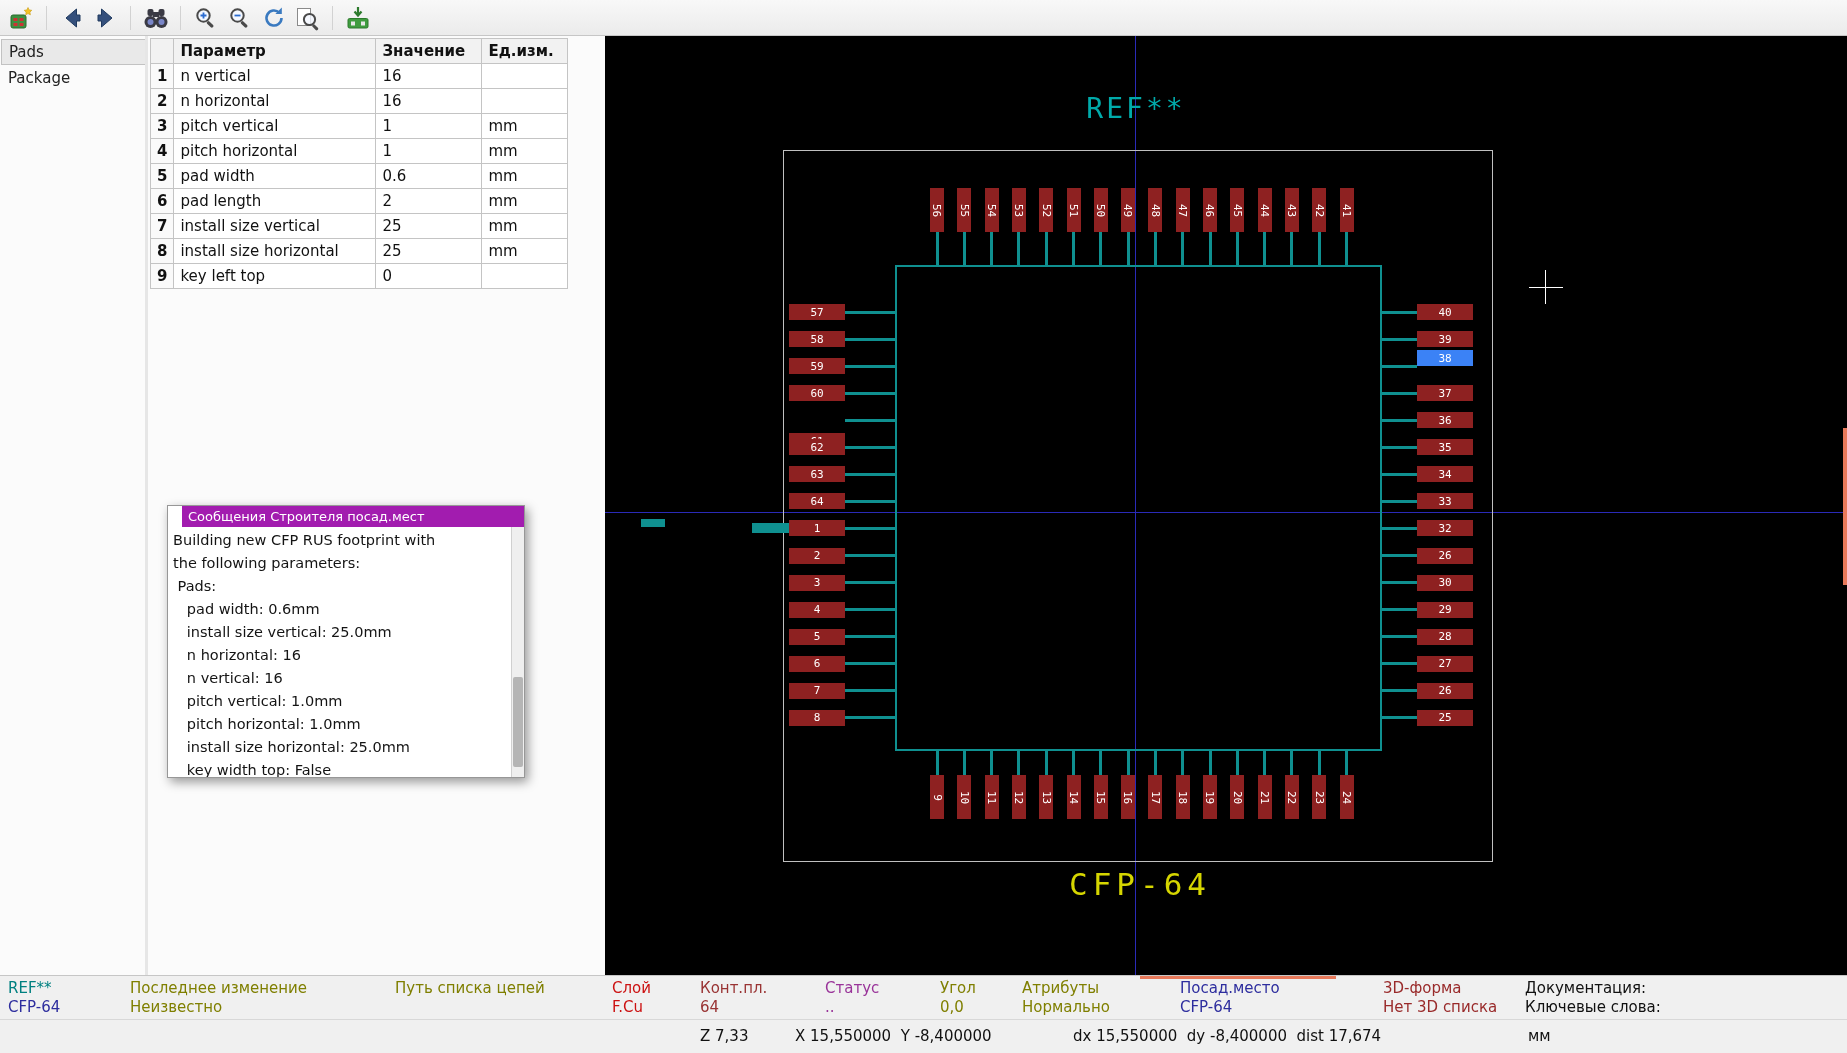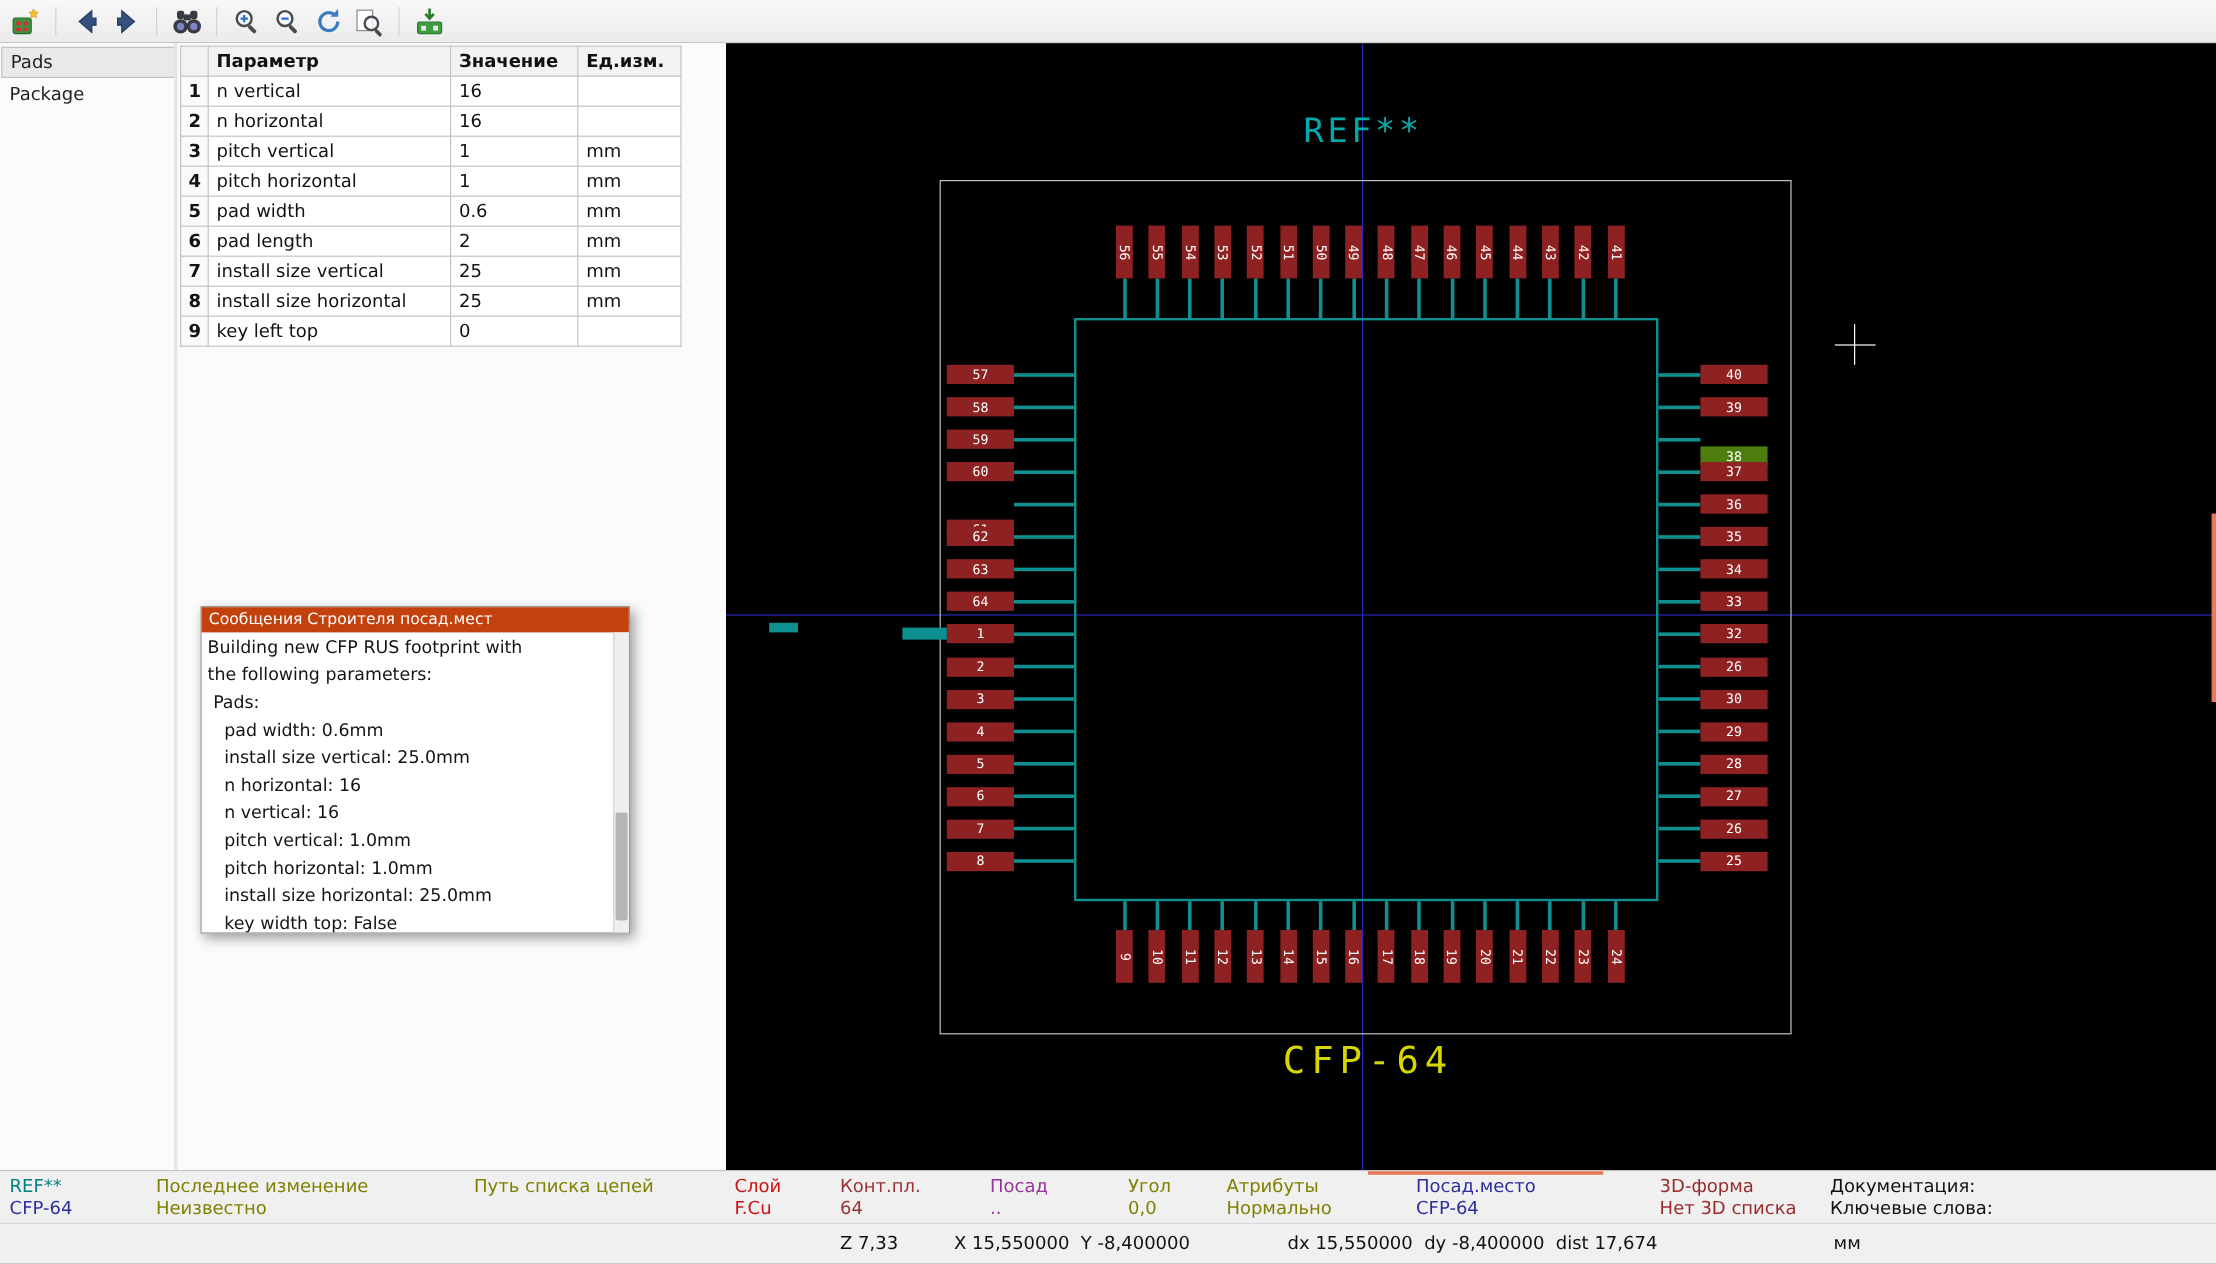--- a/index.html
+++ b/index.html
@@ -423,21 +423,21 @@
     </div>
     <div style="position: absolute; left: 777px; top: 274.5px; width: 35px; height: 3px; background: rgb(15, 144, 144);"></div>
     <div class="pad pad-h" style="left: 812px; top: 268px; background: rgb(142, 33, 33);">
       <span class="pn" style="color: rgb(255, 255, 255);">40</span>
     </div>
     <div style="position: absolute; left: 777px; top: 301.6px; width: 35px; height: 3px; background: rgb(15, 144, 144);"></div>
     <div class="pad pad-h" style="left: 812px; top: 295.1px; background: rgb(142, 33, 33);">
       <span class="pn" style="color: rgb(255, 255, 255);">39</span>
     </div>
     <div style="position: absolute; left: 777px; top: 328.6px; width: 35px; height: 3px; background: rgb(15, 144, 144);"></div>
-    <div class="pad pad-h" style="left: 812px; top: 336px; background: #4d7c0f;">
+    <div class="pad pad-h" style="left: 812px; top: 314px; background: #3b82f6;">
       <span class="pn" style="color: rgb(255, 255, 255);">38</span>
     </div>
     <div style="position: absolute; left: 777px; top: 355.6px; width: 35px; height: 3px; background: rgb(15, 144, 144);"></div>
     <div class="pad pad-h" style="left: 812px; top: 349.1px; background: rgb(142, 33, 33);">
       <span class="pn" style="color: rgb(255, 255, 255);">37</span>
     </div>
     <div style="position: absolute; left: 777px; top: 382.7px; width: 35px; height: 3px; background: rgb(15, 144, 144);"></div>
     <div class="pad pad-h" style="left: 812px; top: 376.2px; background: rgb(142, 33, 33);">
       <span class="pn" style="color: rgb(255, 255, 255);">36</span>
     </div>
@@ -486,21 +486,21 @@
       <span class="pn" style="color: rgb(255, 255, 255);">25</span>
     </div>
     <div style="position: absolute; left: 147px; top: 487px; width: 37px; height: 10px; background: rgb(15, 144, 144);"></div>
     <div style="position: absolute; left: 36px; top: 483px; width: 24px; height: 8px; background: rgb(15, 144, 144);"></div>
     <div style="position: absolute; left: 924px; top: 251px; width: 34px; height: 1px; background: rgb(255, 255, 255);"></div>
     <div style="position: absolute; left: 940px; top: 234px; width: 1px; height: 34px; background: rgb(255, 255, 255);"></div>
     <div style="position: absolute; right: 0px; top: 392px; width: 4px; height: 157px; background: rgb(232, 121, 90);"></div>
   </div>
 
 <div class="msg-window">
-  <div class="msg-title" style="background: #c2410c;">Сообщения Строителя посад.мест</div>
+  <div class="msg-title" style="background: #a21caf; margin-left: 14px;">Сообщения Строителя посад.мест</div>
   <div class="msg-body">
       <div class="msg-line">Building new CFP RUS footprint with</div>
       <div class="msg-line">the following parameters:</div>
       <div class="msg-line"> Pads:</div>
       <div class="msg-line">   pad width: 0.6mm</div>
       <div class="msg-line">   install size vertical: 25.0mm</div>
       <div class="msg-line">   n horizontal: 16</div>
       <div class="msg-line">   n vertical: 16</div>
       <div class="msg-line">   pitch vertical: 1.0mm</div>
       <div class="msg-line">   pitch horizontal: 1.0mm</div>
@@ -527,21 +527,21 @@
     </div>
     <div class="sb-cell" style="left: 612px;">
       <div class="sb-l1" style="color: rgb(204, 17, 17);">Слой</div>
       <div class="sb-l2" style="color: rgb(204, 17, 17);">F.Cu</div>
     </div>
     <div class="sb-cell" style="left: 700px;">
       <div class="sb-l1" style="color: rgb(153, 51, 51);">Конт.пл.</div>
       <div class="sb-l2" style="color: rgb(153, 51, 51);">64</div>
     </div>
     <div class="sb-cell" style="left: 825px;">
-      <div class="sb-l1" style="color: rgb(153, 51, 153);">Посад</div>
+      <div class="sb-l1" style="color: rgb(153, 51, 153);">Статус</div>
       <div class="sb-l2" style="color: rgb(153, 51, 153);">..</div>
     </div>
     <div class="sb-cell" style="left: 940px;">
       <div class="sb-l1" style="color: rgb(127, 127, 0);">Угол</div>
       <div class="sb-l2" style="color: rgb(127, 127, 0);">0,0</div>
     </div>
     <div class="sb-cell" style="left: 1022px;">
       <div class="sb-l1" style="color: rgb(127, 127, 0);">Атрибуты</div>
       <div class="sb-l2" style="color: rgb(127, 127, 0);">Нормально</div>
     </div>

